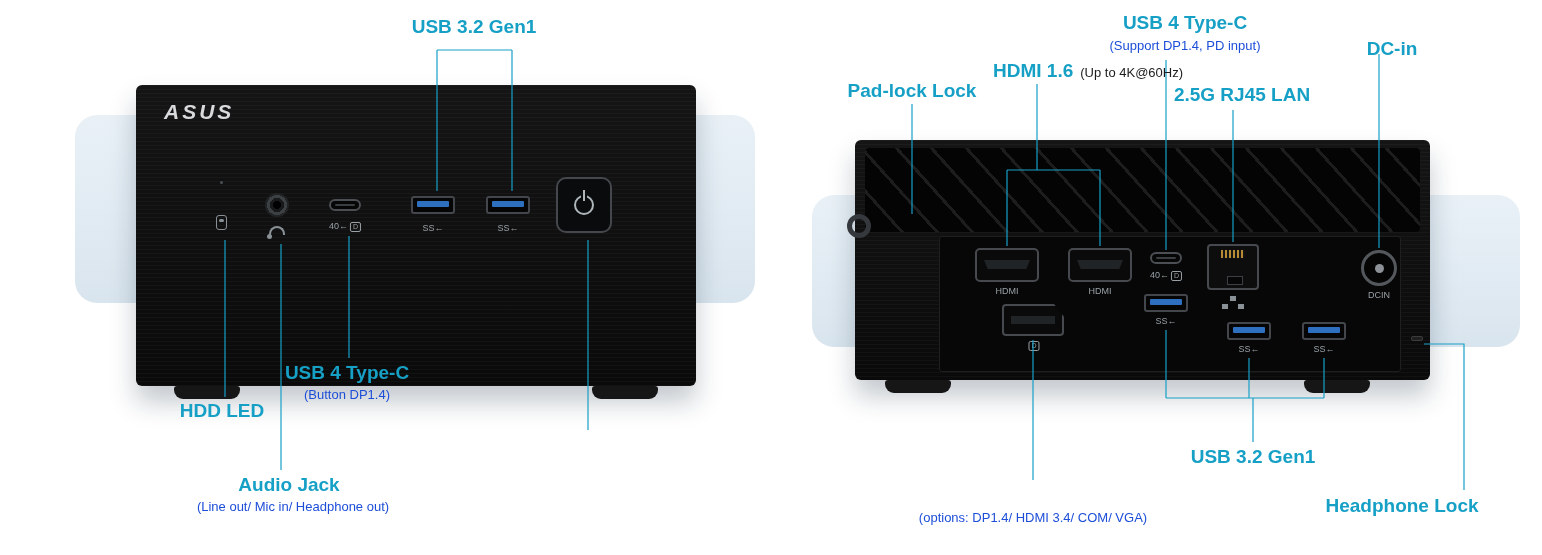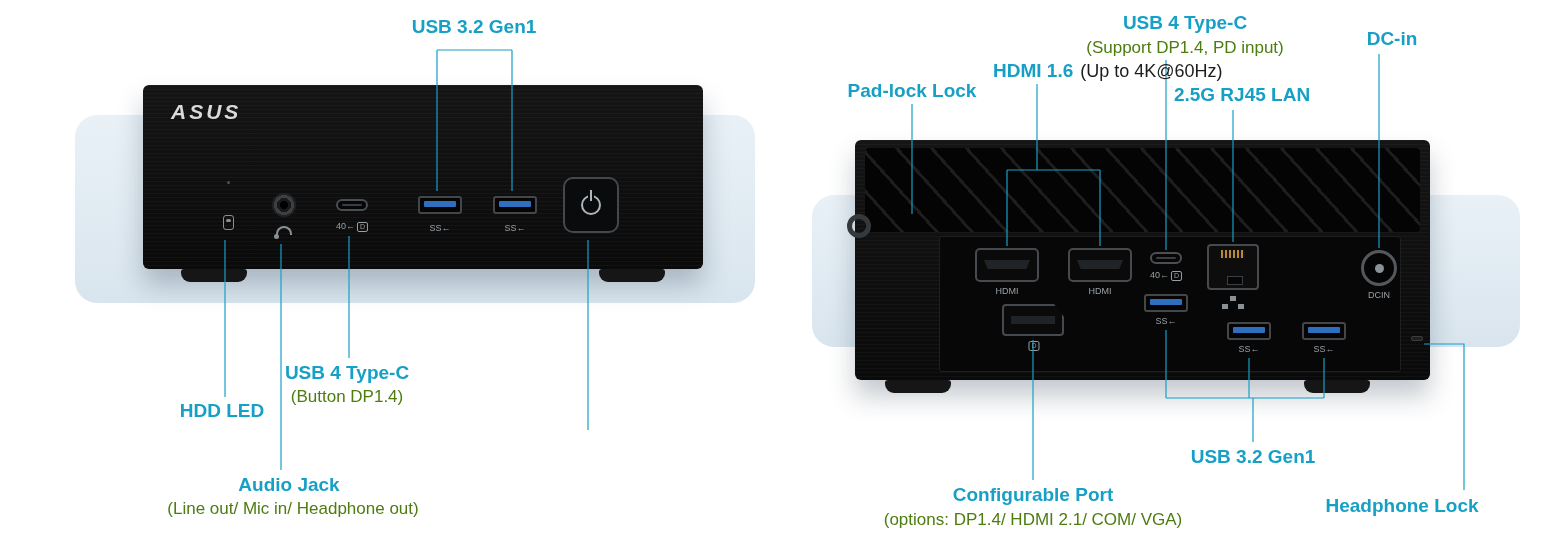--- a/index.html
+++ b/index.html
@@ -74,38 +74,38 @@
 
   
   .pglyph { position:absolute; transform:translateX(-50%); color:#99a1a6; font-size:9px;
     white-space:nowrap; line-height:10px; }
   .dp-badge { display:inline-block; border:1px solid #99a1a6; border-radius:2px;
     font-size:7px; line-height:8px; padding:0 2px; margin-left:2px; color:#99a1a6; }
 
   
   .callout { position:absolute; transform:translateX(-50%); color:var(--accent);
     font-size:19px; font-weight:bold; white-space:nowrap; }
-  .callout-sub { position:absolute; transform:translateX(-50%); color:#4d7c0f;
-    font-size:17px; white-space:nowrap; }
+  .callout-sub { position:absolute; transform:translateX(-50%); color:#1d4ed8;
+    font-size:13px; white-space:nowrap; }
   .hdmi-label-row { position:absolute; display:flex; align-items:baseline; gap:7px; white-space:nowrap; }
   .callout-inline { color:var(--accent); font-size:19px; font-weight:bold; }
-  .sub-inline { color:#1c1c1e; font-size:18px; }
+  .sub-inline { color:#1c1c1e; font-size:13px; }
 
   .lines { position:absolute; left:0; top:0; pointer-events:none; }
   .cl { fill:none; stroke:var(--accent); stroke-width:1.2; }
 </style>
 </head>
 <body>
 
 <div class="canvas">
 
   <div class="backdrop" style="left:75px;top:115px;width:680px;height:188px"></div>
   <div class="backdrop" style="left:812px;top:195px;width:708px;height:152px"></div>
 
-  <div class="device" style="left:143px;top:85px;width:560px;height:184px">
+  <div class="device" style="left:136px;top:85px;width:560px;height:301px">
     <div class="logo">ASUS</div>
     <div class="led-dot" style="left:84px;top:96px"></div>
     <div class="hdd-ic" style="left:80px;top:130px"></div>
     <div class="jack" style="left:129px;top:108px"></div>
     <div class="headset" style="left:133px;top:141px"></div>
     <div class="usbc" style="left:193px;top:114px"></div>
     <div class="pglyph" style="left:209px;top:136px"><span>40←</span><span class="dp-badge">D</span></div>
     <div class="usba" style="left:275px;top:111px"></div>
     <div class="pglyph" style="left:297px;top:138px">SS←</div>
     <div class="usba" style="left:350px;top:111px"></div>
@@ -177,19 +177,18 @@
   <div class="callout-sub" style="left:347px;top:387px">(Button DP1.4)</div>
 
   <div class="callout" style="left:912px;top:80px">Pad-lock Lock</div>
   <div class="hdmi-label-row" style="left:993px;top:60px">
     <span class="callout-inline">HDMI 1.6</span>
     <span class="sub-inline">(Up to 4K@60Hz)</span>
   </div>
   <div class="callout" style="left:1185px;top:12px">USB 4 Type-C</div>
   <div class="callout-sub" style="left:1185px;top:38px">(Support DP1.4, PD input)</div>
   <div class="callout" style="left:1242px;top:84px">2.5G RJ45 LAN</div>
-  <div class="callout" style="left:1392px;top:28px">DC-in</div>
-  <div class="callout" style="left:1033px;top:484px">Configurable Port</div>
-  <div class="callout-sub" style="left:1033px;top:510px">(options: DP1.4/ HDMI 2.1/ COM/ VGA)</div>
+  <div class="callout" style="left:1392px;top:38px">DC-in</div>
+  <div class="callout-sub" style="left:1033px;top:510px">(options: DP1.4/ HDMI 3.4/ COM/ VGA)</div>
   <div class="callout" style="left:1253px;top:446px">USB 3.2 Gen1</div>
   <div class="callout" style="left:1402px;top:495px">Headphone Lock</div>
 
 </div>
 
 </body></html>

